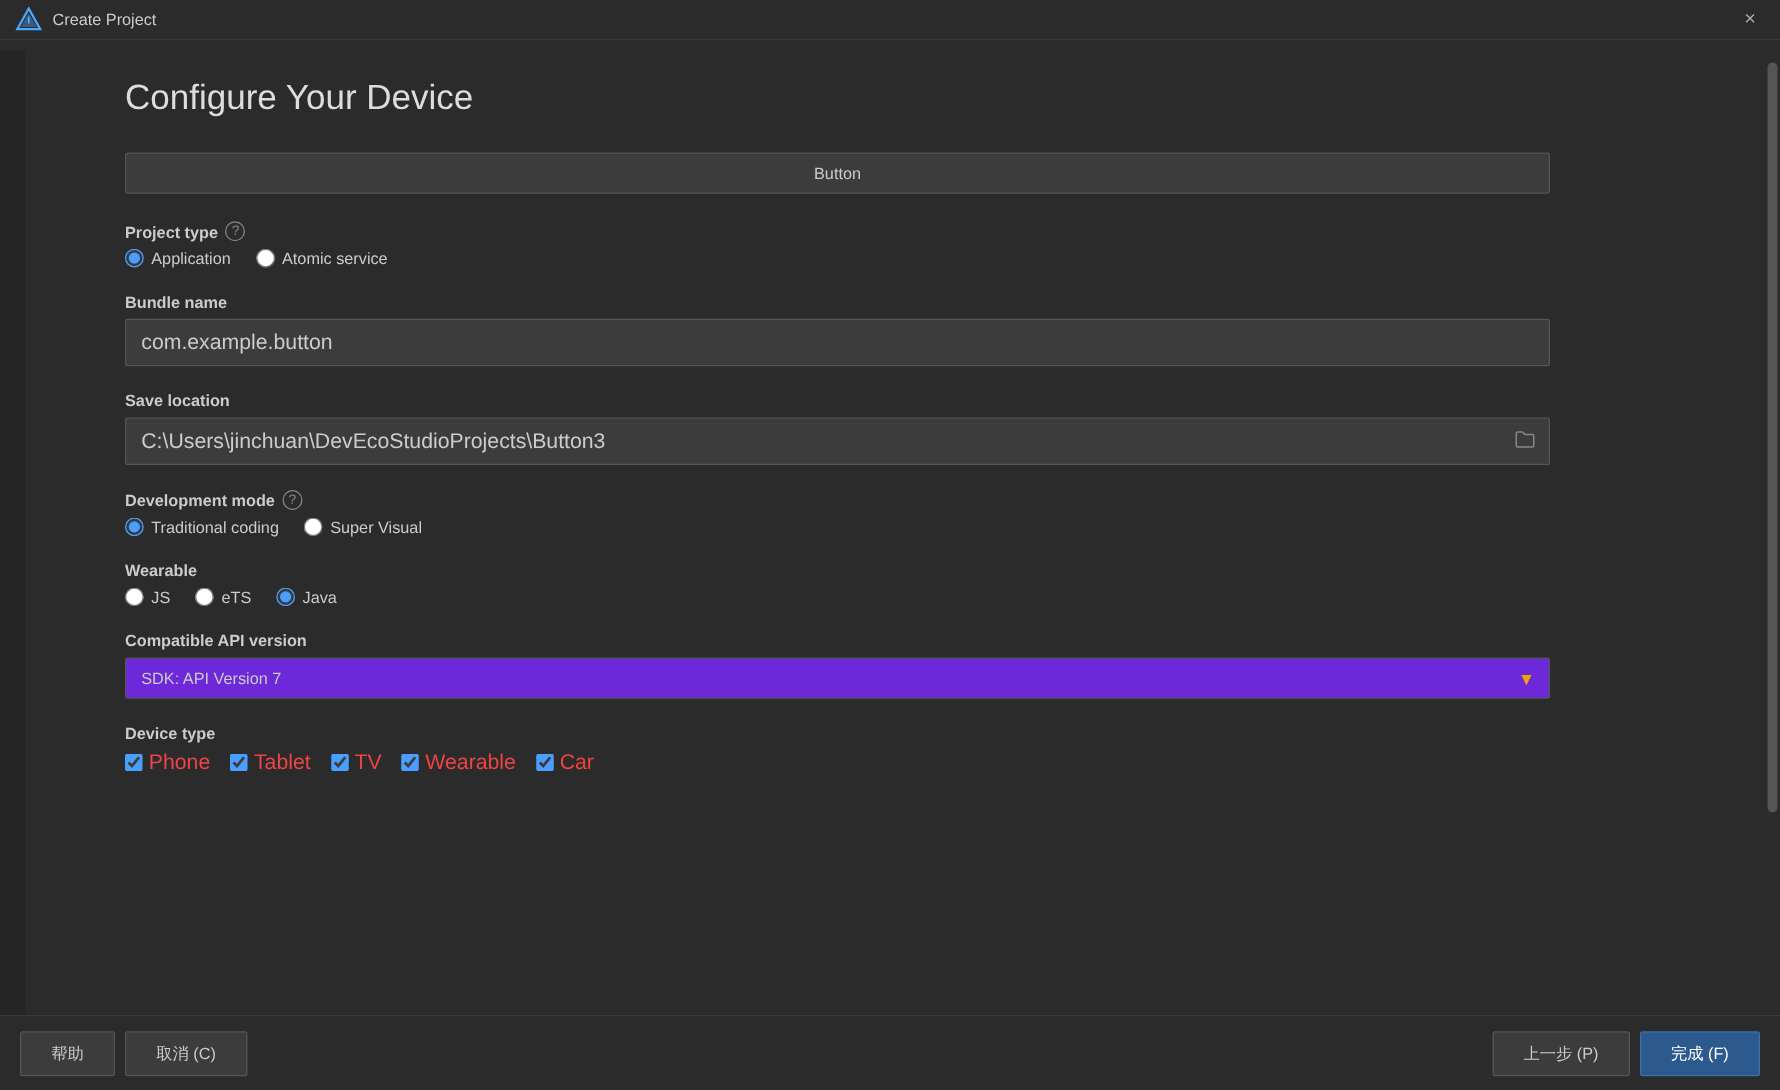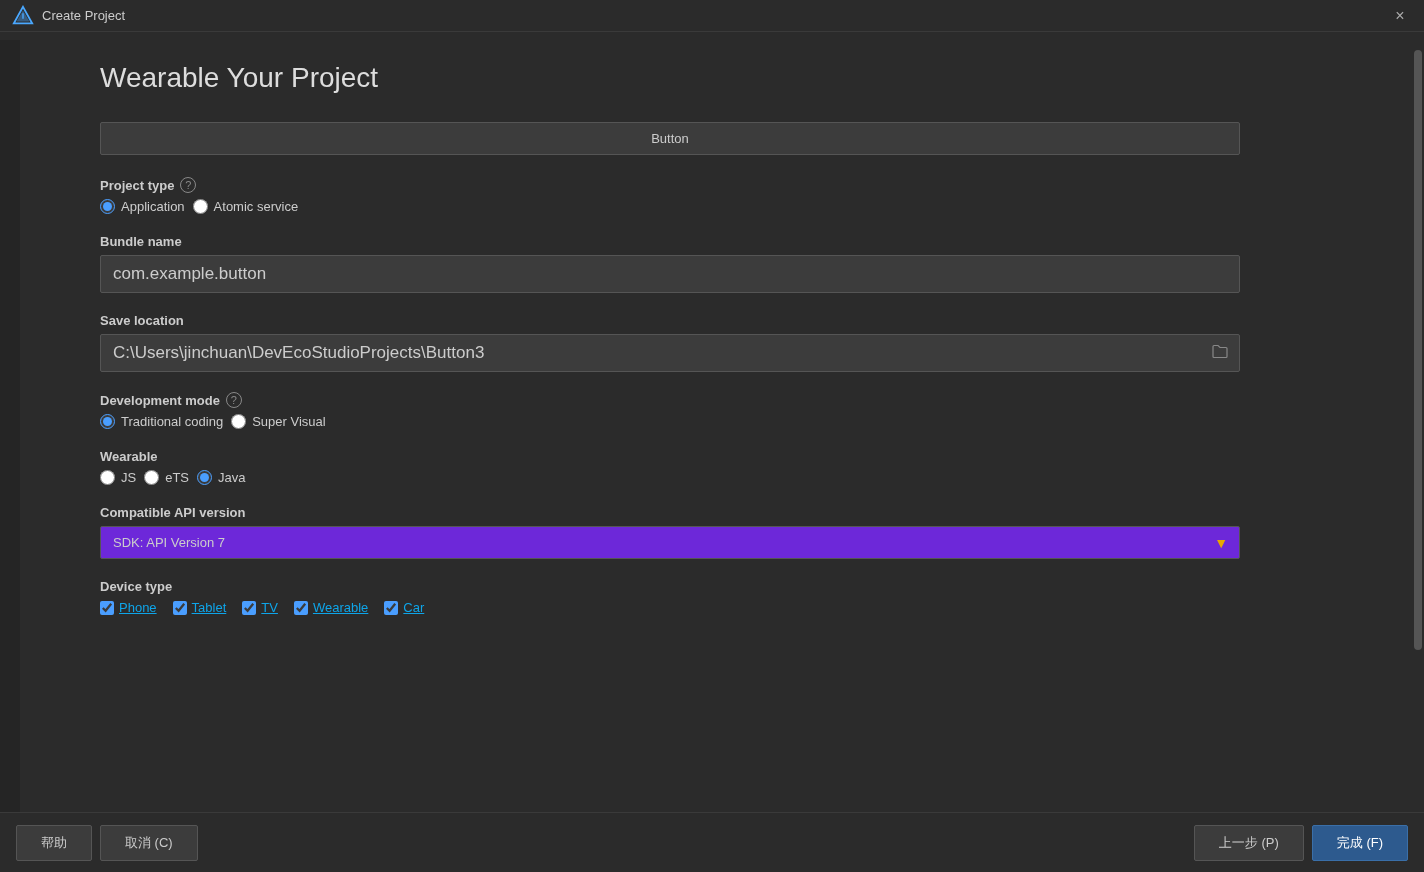--- a/index.html
+++ b/index.html
@@ -103,21 +103,21 @@
       font-size: 11px;
       color: #888;
       cursor: pointer;
       font-weight: normal;
     }
 
     
     .radio-group {
       display: flex;
       align-items: center;
-      gap: 8px;
+      gap: 20px;
       margin-bottom: 20px;
     }
 
     .radio-option {
       display: flex;
       align-items: center;
       gap: 6px;
       cursor: pointer;
     }
 
@@ -219,24 +219,23 @@
     }
 
     .checkbox-option input[type="checkbox"] {
       width: 14px;
       height: 14px;
       accent-color: #4a9eff;
       cursor: pointer;
     }
 
     .checkbox-option label {
-      color: #0ea5e9;
-      cursor: pointer;
-      font-size: 13px;
-      text-decoration: underline;
+      color: #ef4444;
+      cursor: pointer;
+      font-size: 17px;
     }
 
     
     .footer {
       position: absolute;
       bottom: 0;
       left: 0;
       right: 0;
       height: 60px;
       background: #2b2b2b;
@@ -321,21 +320,21 @@
   <div class="title-bar-close">×</div>
 </div>
 
 <div class="left-sidebar"></div>
 
 <div class="scrollbar-track">
   <div class="scrollbar-thumb"></div>
 </div>
 
 <div class="dialog-content" style="margin-left: 20px;">
-  <h1 class="page-title">Wearable Your Project</h1>
+  <h1 class="page-title">Configure Your Device</h1>
 
   
   <input class="template-name-input" type="text" value="Button" style="">
 
   
   <div class="section-label section-spacing">
     <span>Project type</span>
     <span class="help-icon">?</span>
   </div>
   <div class="radio-group">

